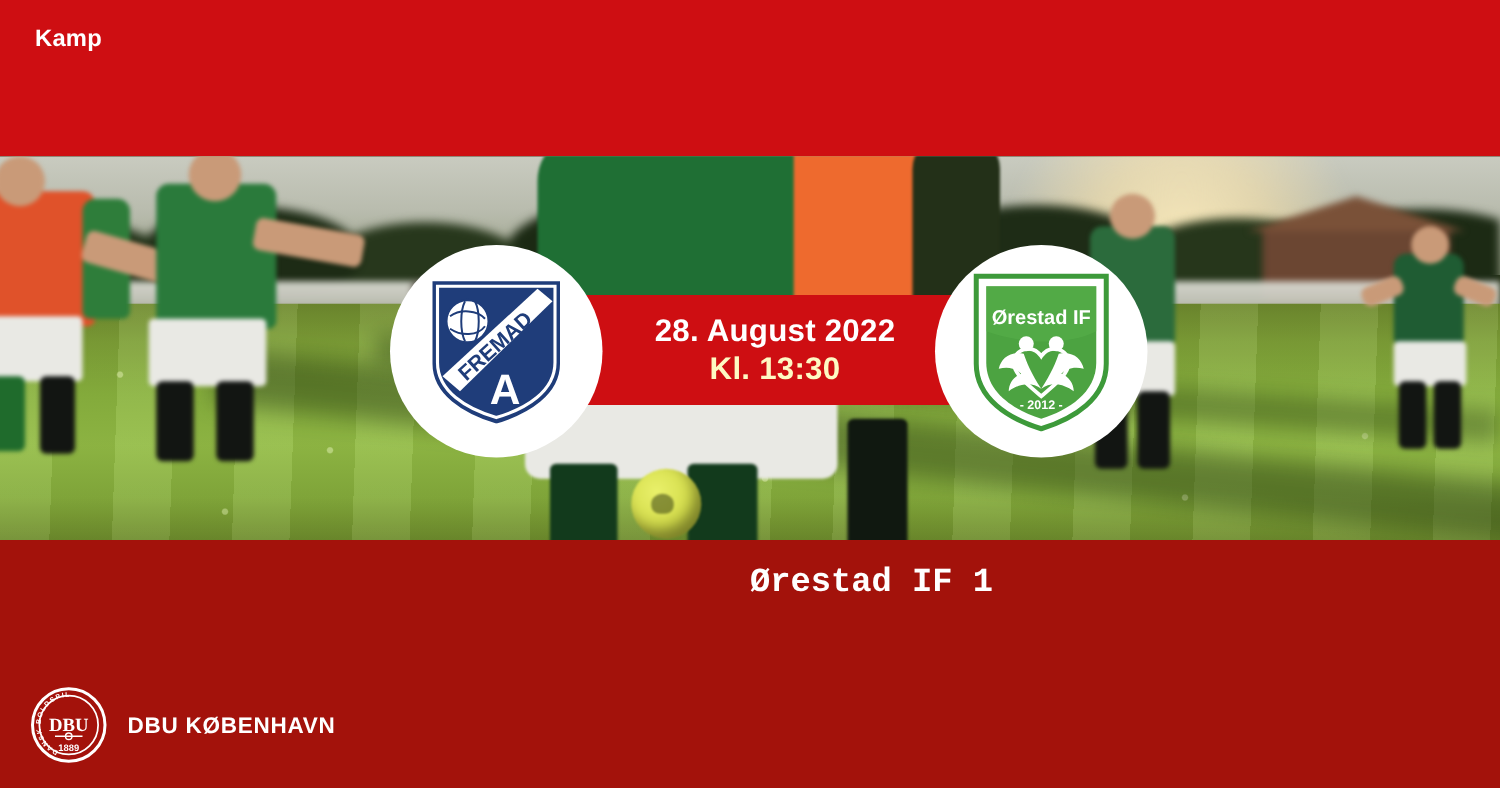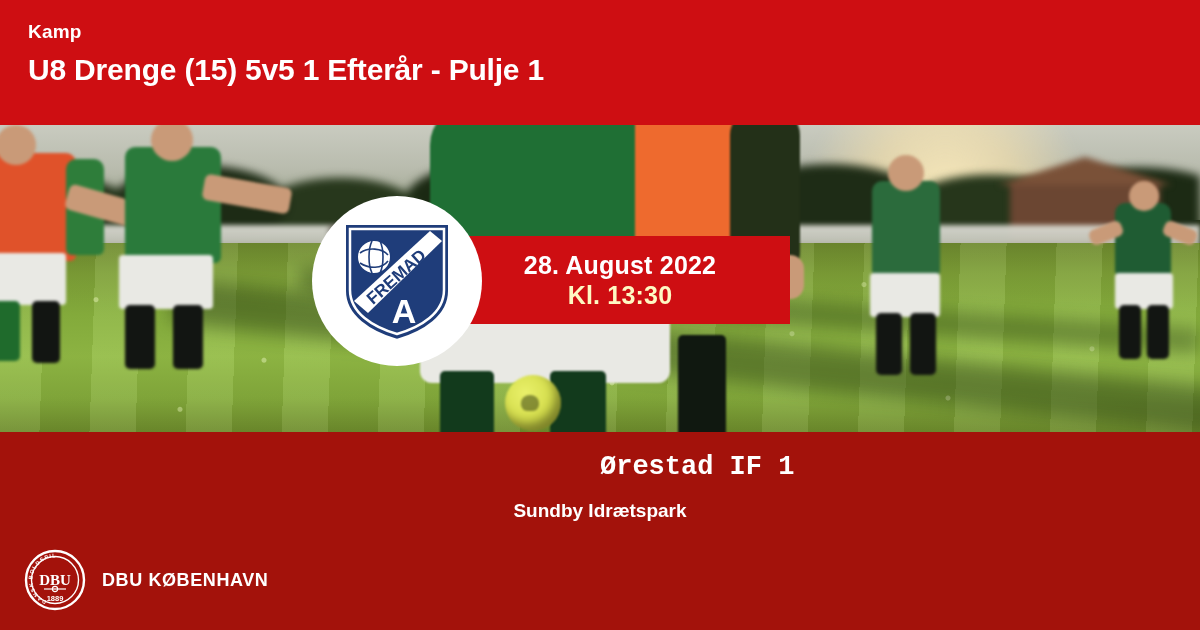--- a/index.html
+++ b/index.html
@@ -171,21 +171,20 @@
     color:#ffffff;font-size:18px;font-weight:bold;letter-spacing:.6px;
   }
 </style>
 </head>
 <body>
 
 <div id="poster">
 
   <div class="header">
     <div class="kamp-label">Kamp</div>
-    <div class="comp-title">U8 Drenge (15) 5v5 1 Efterår - Pulje 1</div>
   </div>
 
   <div class="photo">
     <div class="sky"></div>
     <div class="sunglow"></div>
     <div class="treeline"></div>
     <div class="clubhouse"></div>
     <div class="fence"></div>
     <div class="fence-dark"></div>
     <div class="grass"></div>
@@ -260,26 +259,41 @@
         <path d="M22 36 C30 30 44 31 50 38"></path>
         <path d="M22 46 C31 52 44 52 50 44"></path>
         <path d="M34 24 C30 32 30 48 34 56"></path>
         <path d="M42 24 C46 32 46 48 42 56"></path>
       </g>
       <text x="62" y="64" fill="#1F3D7A" font-family="'Liberation Sans',sans-serif" font-size="17" font-weight="bold" text-anchor="middle" transform="rotate(-42 62 64)">FREMAD</text>
       <text x="66" y="106" fill="#ffffff" font-family="'Liberation Sans',sans-serif" font-size="34" font-weight="bold" text-anchor="middle">A</text>
     </svg>
   </div>
 
+  <div class="crest-circle crest-away">
+    <svg width="120" height="132" viewBox="0 0 120 132">
+      <path d="M8 6 H112 V76 C112 104 86 120 60 128 C34 120 8 104 8 76 Z" fill="none" stroke="#3D9A3A" stroke-width="4"></path>
+      <path d="M16 14 H104 V75 C104 99 82 113 60 120 C38 113 16 99 16 75 Z" fill="#4CA341"></path>
+      <path d="M16 14 H104 V50 C80 62 44 60 16 50 Z" fill="#58B04A" opacity=".55"></path>
+      <text x="60" y="44" fill="#ffffff" font-family="'Liberation Sans',sans-serif" font-size="16" font-weight="bold" text-anchor="middle">Ørestad IF</text>
+      <g fill="#ffffff">
+        <circle cx="48" cy="60" r="6"></circle>
+        <circle cx="72" cy="60" r="6"></circle>
+        <path d="M46 68 C34 66 28 72 26 80 C34 78 40 80 44 84 C38 86 34 92 34 98 C42 92 52 90 60 96 C52 84 48 74 46 68 Z"></path>
+        <path d="M74 68 C86 66 92 72 94 80 C86 78 80 80 76 84 C82 86 86 92 86 98 C78 92 68 90 60 96 C68 84 72 74 74 68 Z"></path>
+      </g>
+      <path d="M60 102 C48 92 38 84 38 75 C38 68 44 64 50 64 C55 64 58 67 60 70 C62 67 65 64 70 64 C76 64 82 68 82 75 C82 84 72 92 60 102 Z" fill="none" stroke="#ffffff" stroke-width="3"></path>
+      <text x="60" y="112" fill="#ffffff" font-family="'Liberation Sans',sans-serif" font-size="10" font-weight="bold" text-anchor="middle">- 2012 -</text>
+    </svg>
+  </div>
 
   <div class="footer">
     <div class="teams-row">
       <div class="team-name team-away">Ørestad IF 1</div>
     </div>
-    <div class="venue">Sundby Idrætspark</div>
   </div>
 
   <div class="brand">
     <svg width="62" height="62" viewBox="0 0 62 62">
       <circle cx="31" cy="31" r="29" fill="none" stroke="#ffffff" stroke-width="2.4"></circle>
       <circle cx="31" cy="31" r="23.5" fill="none" stroke="#ffffff" stroke-width="1.4"></circle>
       <defs>
         <path id="ringTop" d="M31 8.5 A22.5 22.5 0 0 1 31 53.5 A22.5 22.5 0 0 1 31 8.5"></path>
       </defs>
       <text fill="#ffffff" font-family="'Liberation Sans',sans-serif" font-size="5.4" font-weight="bold" letter-spacing="1.1">

